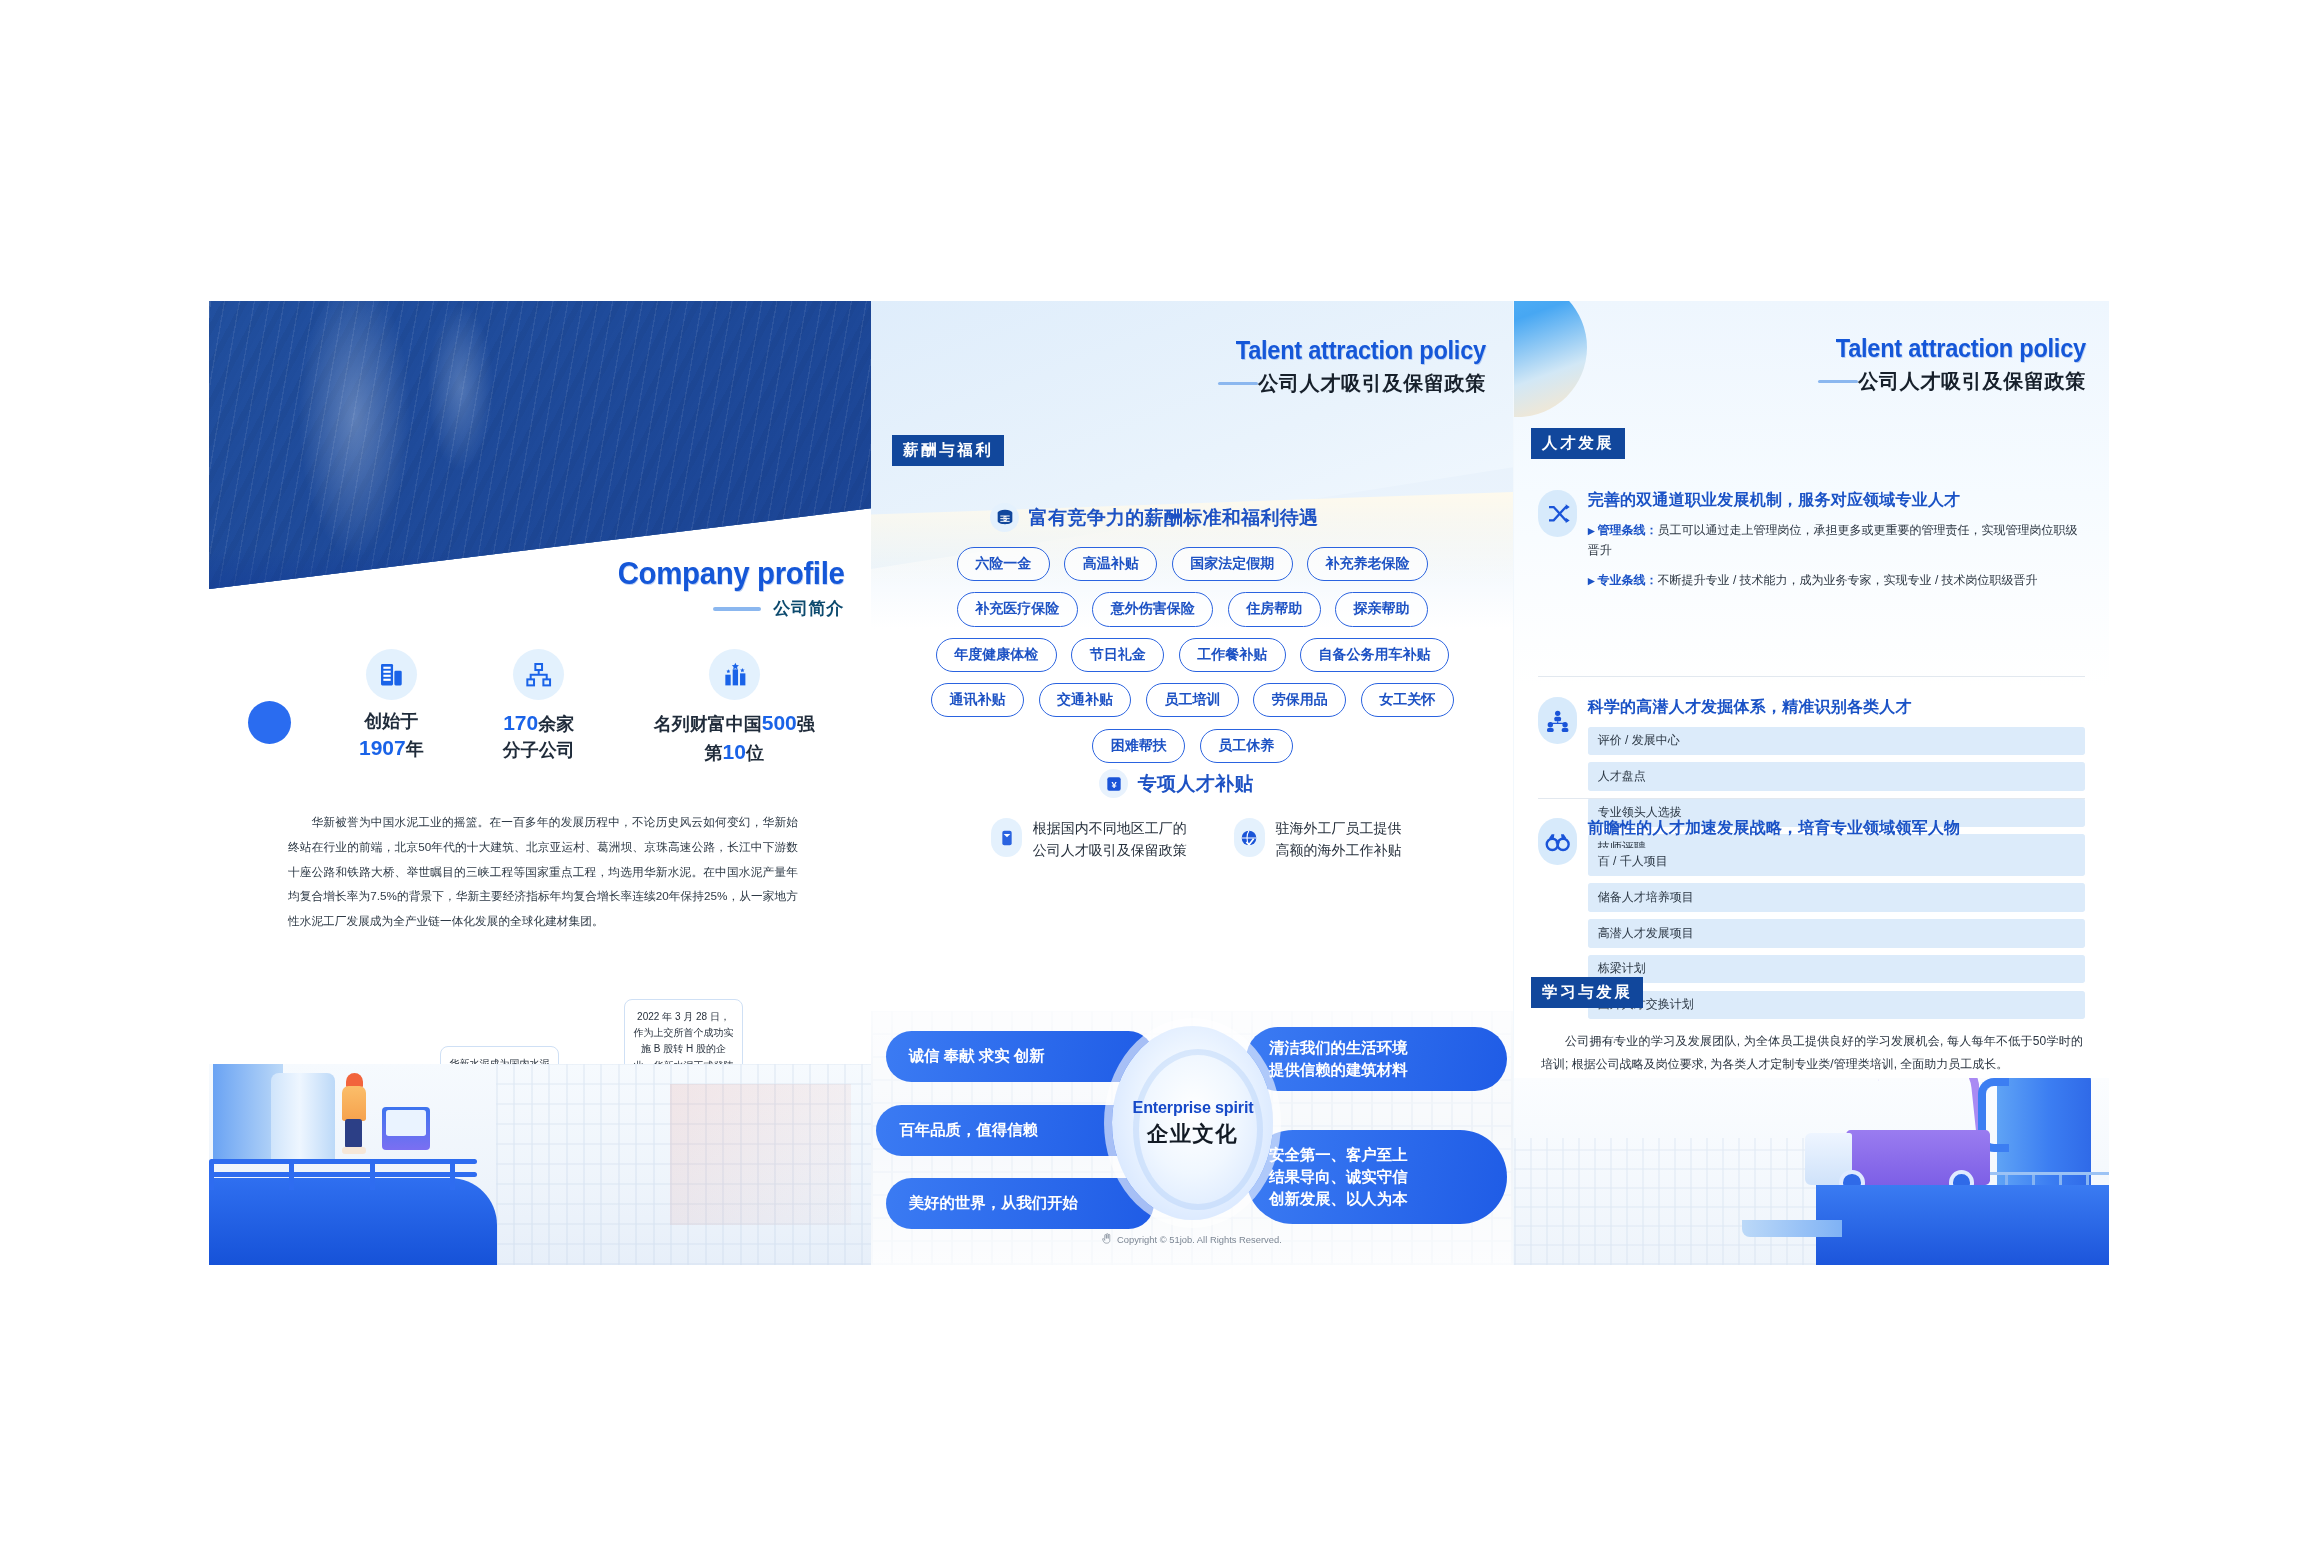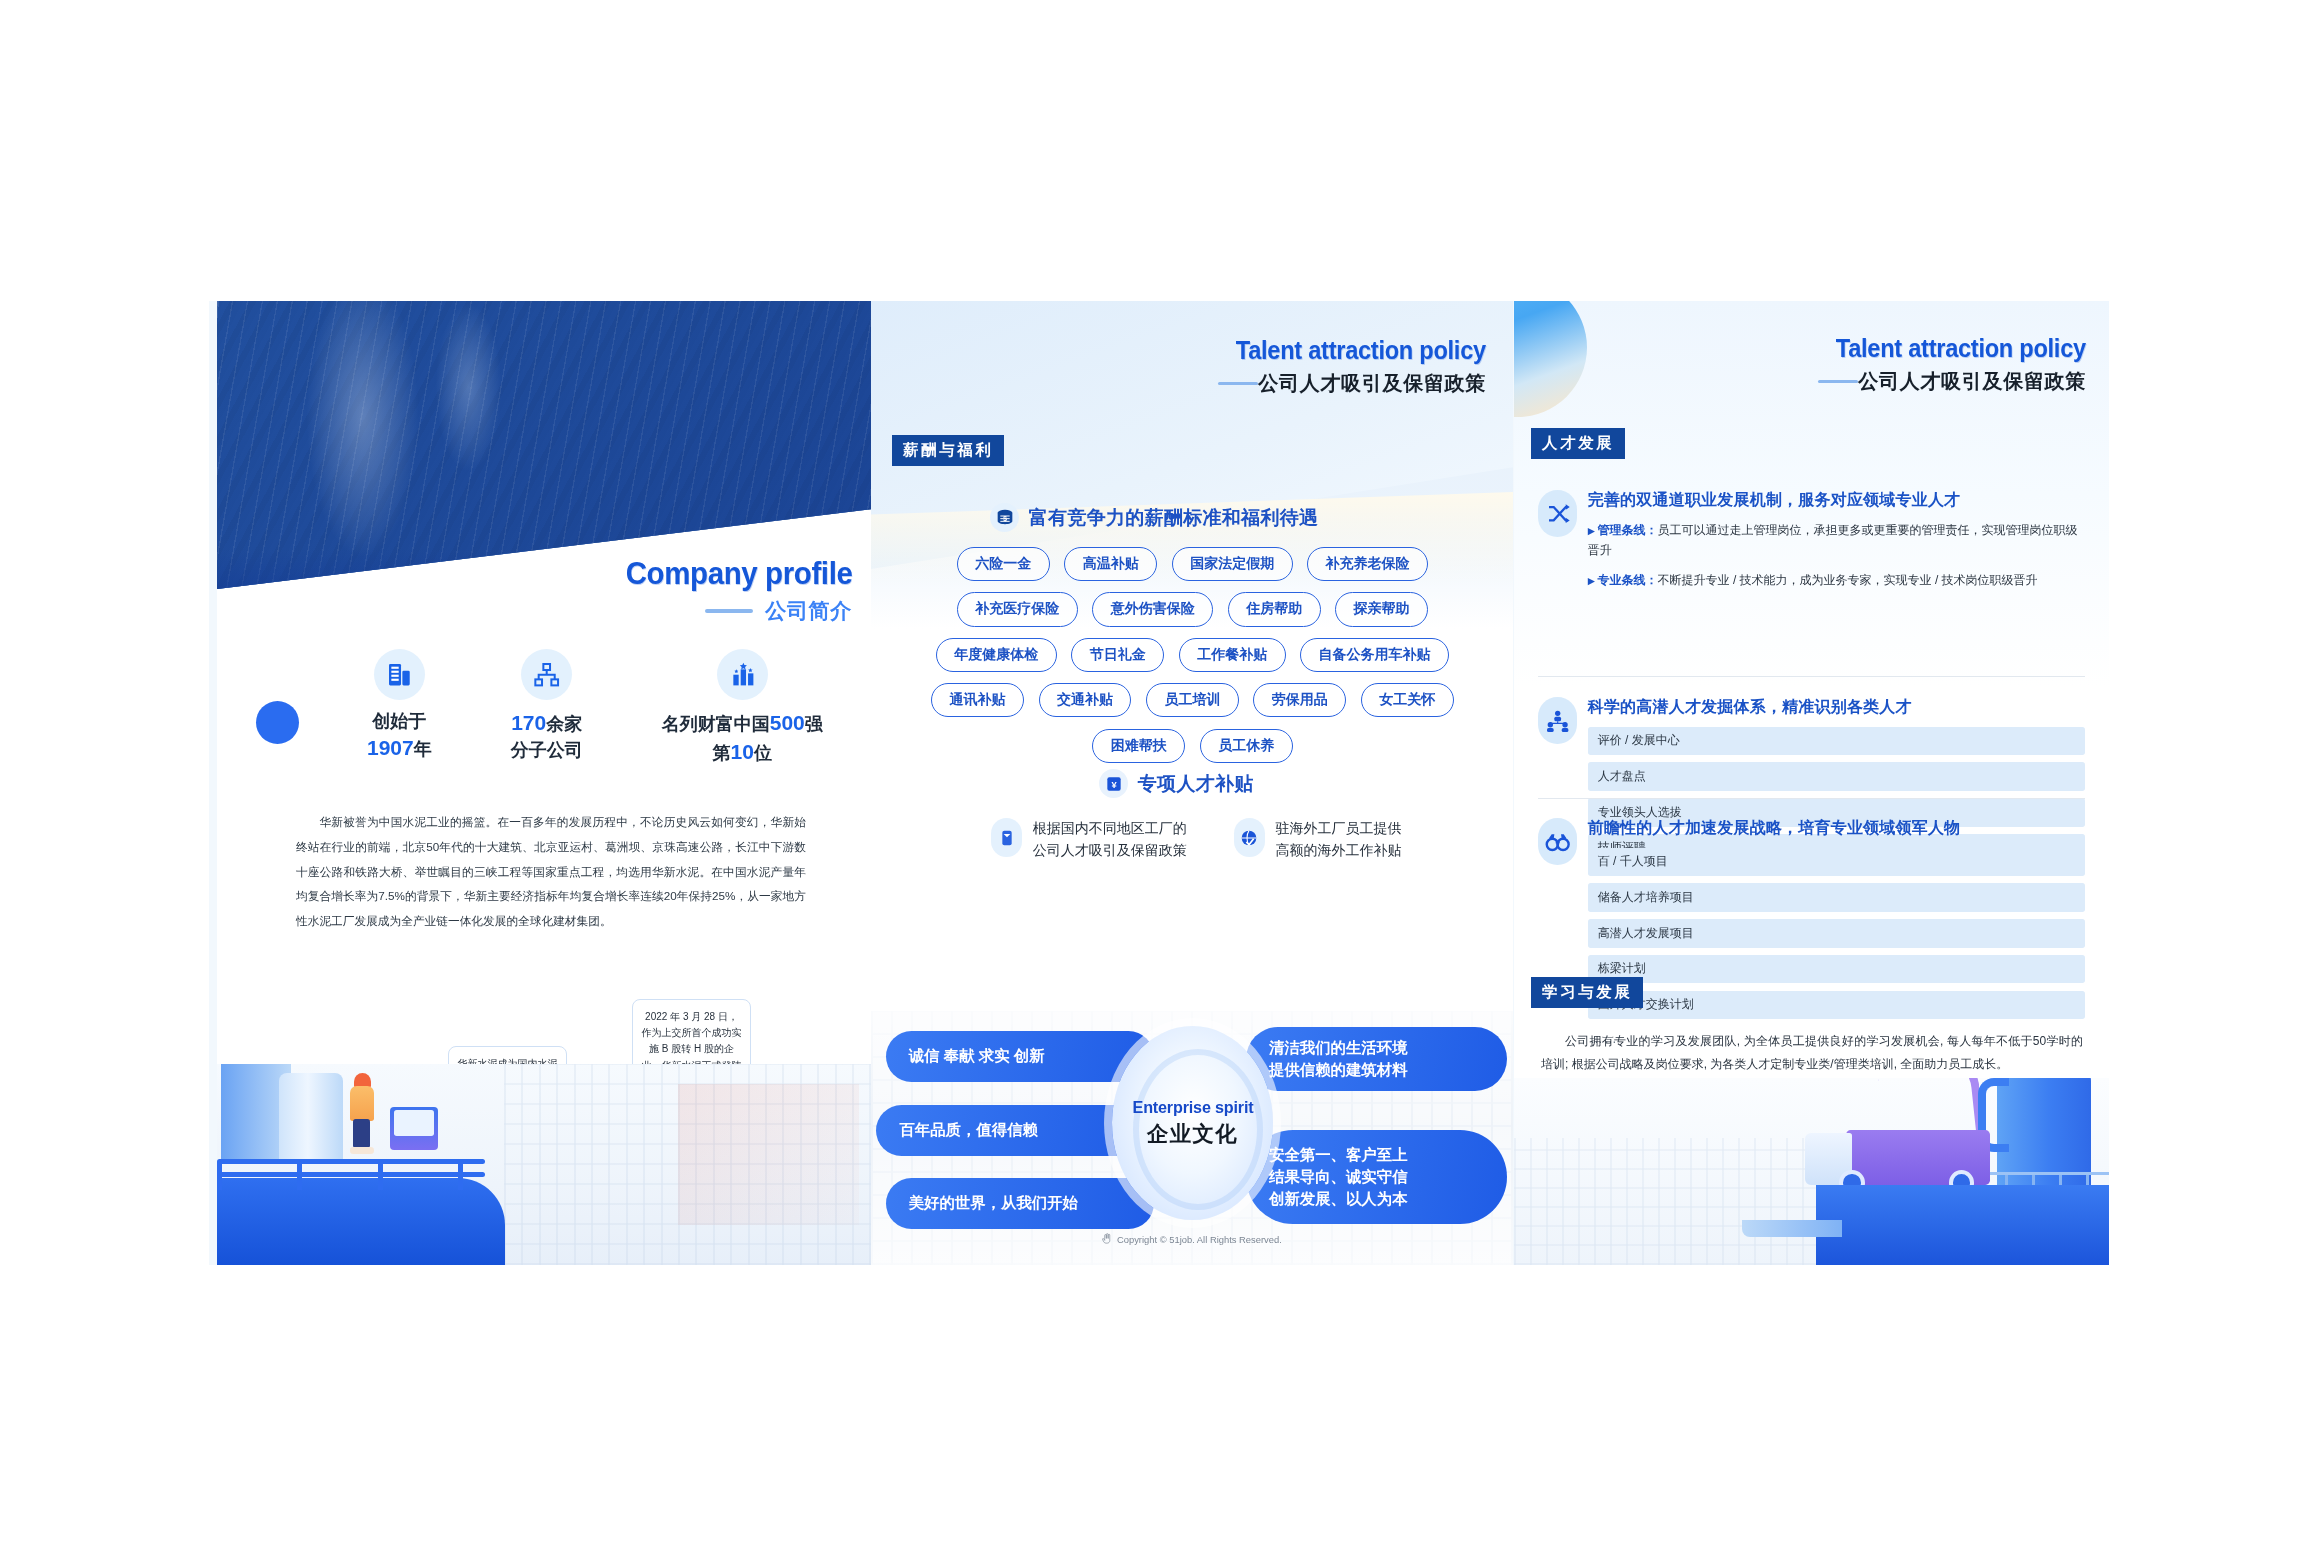--- a/index.html
+++ b/index.html
@@ -12,21 +12,21 @@
   .page {
     position: absolute;
     left: 209px; top: 301px;
     width: 1900px; height: 964px;
     background: #f2f8fd;
     overflow: hidden;
   }
 
   
   .panel-left {
-    position: absolute; left: 8px; top: 0;
+    position: absolute; left: 0; top: 0;
     width: 662px; height: 100%;
     background: #ffffff;
     overflow: hidden;
   }
   .hero-photo {
     position: absolute; left: 0; top: 0;
     width: 662px; height: 288px;
     background:
       linear-gradient(145deg, rgba(28,72,150,.72), rgba(22,60,140,.80)),
       repeating-linear-gradient(118deg, #2c5fb0 0 6px, #2f63b6 6px 11.4px, #29579f 11.4px 17.4px),
@@ -50,21 +50,21 @@
 
   .lp-title { position:absolute; right:27px; top:254px; text-align:right; }
   .lp-title .en {
     font-size: 32px; font-weight: 900; color: #1557d8;
     letter-spacing: -0.4px; font-stretch: condensed;
     transform: scaleX(.92); transform-origin: right center;
     text-shadow: 0.7px 0.7px 0 rgba(21,87,216,.28);
   }
   .lp-title .cnrow { display:flex; align-items:center; justify-content:flex-end; gap:12px; margin-top:5.4px; }
   .lp-title .dash { width:48px; height:4px; background:#8bb7ef; border-radius:2px; }
-  .lp-title .cn { font-size:21px; font-weight:800; color:#3b82f6; letter-spacing:0.7px; }
+  .lp-title .cn { font-size:17px; font-weight:800; color:#0c4a6e; letter-spacing:0.7px; }
 
   .blue-dot-lg {
     position:absolute; left:39px; top:400px; width:43px; height:43px;
     border-radius:50%; background:#2a6cf0;
   }
 
   .stats { position:absolute; left:114px; top:348px; display:flex; gap:79px;margin-left:36px; }
   .stat { text-align:center; }
   .stat .ico {
     width:51px; height:51px; margin:0 auto 9.4px; position:relative;

